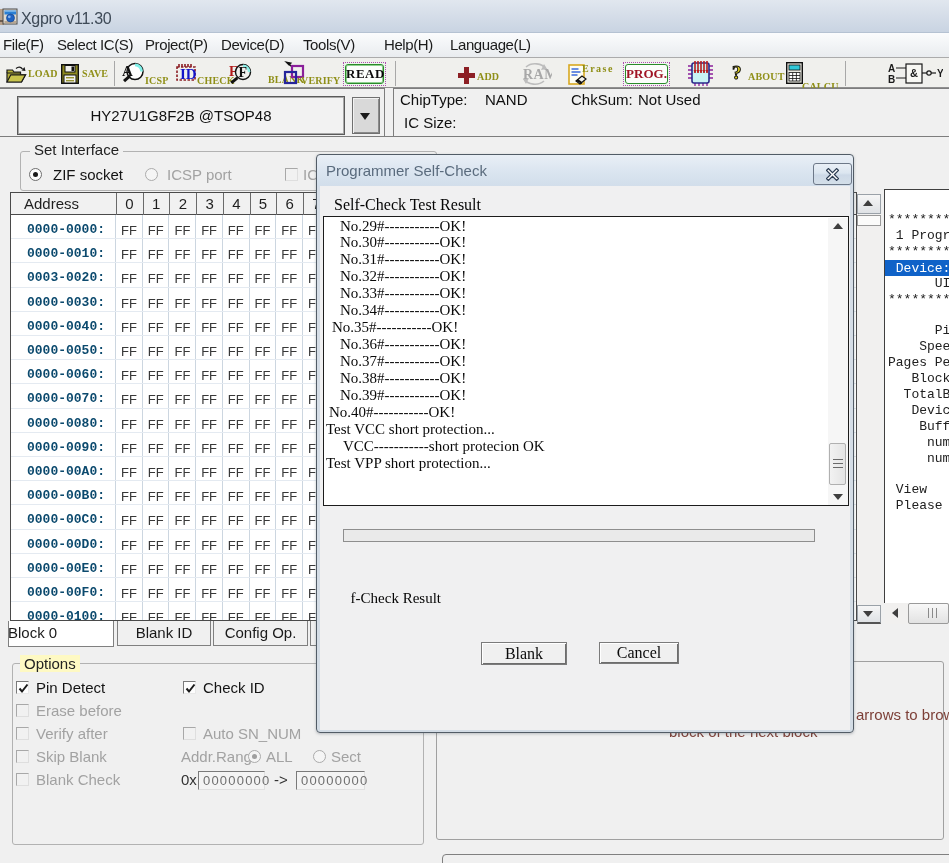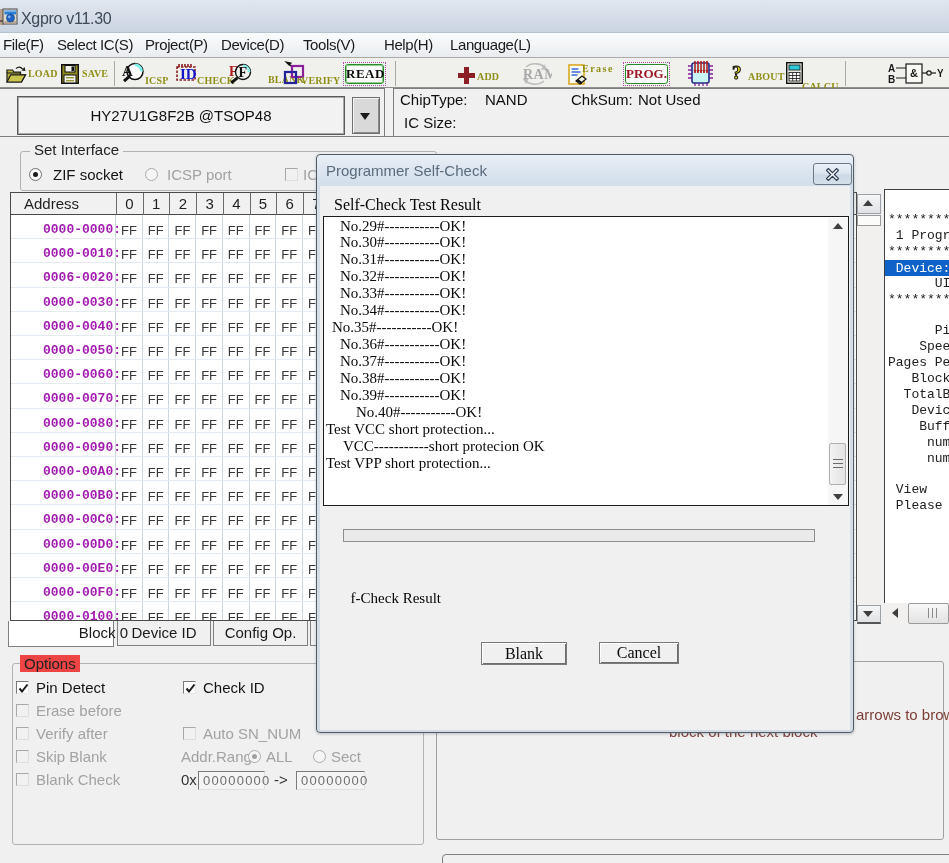--- a/index.html
+++ b/index.html
@@ -52,21 +52,21 @@
 #hex { left:10px; top:192px; width:847px; height:455px; }
 #hexhead { position:absolute; left:0; top:0; width:847px; height:23px; background:#f1f1f1;
   border:1px solid #4a4a4a; }
 .hcell { position:absolute; top:0; height:22px; font-size:15px; color:#1f1f1f;
   line-height:21px; text-align:center; border-left:1px solid #6a6a6a; }
 #hexbody { position:absolute; left:0; top:23px; width:847px; height:406px; background:#fff; overflow:hidden;
   border-left:1px solid #4a4a4a; border-right:1px solid #4a4a4a; border-bottom:1px solid #4a4a4a; }
 .vline { position:absolute; top:0; bottom:0; width:1px; background:#ccd6e0; }
 .hexrow { position:absolute; left:0; width:845px; height:24.2px; border-bottom:1px solid #e4eaf1; }
 .addr { position:absolute; left:16px; top:7px; font-family:"Liberation Mono", monospace;
-  font-weight:bold; font-size:13px; color:#a21caf;margin-left:16px; }
+  font-weight:bold; font-size:13px; color:#0c4a6e; }
 .ff { position:absolute; top:8px; width:26px; text-align:center; font-size:13px; color:#383838; }
 
 .tab { position:absolute; font-size:15px; text-align:center; color:#1a1a1a;
   border:1px solid #808080; border-top:none; background:#f0f0f0; }
 
 .sbtn { position:absolute; background:linear-gradient(180deg,#f6f6f6,#dfe2e5);
   border:1px solid #9aa1a8; border-radius:2px; }
 .tri-up { width:0;height:0;border-left:5px solid transparent;border-right:5px solid transparent;border-bottom:6px solid #3f3f3f; position:absolute; }
 .tri-dn { width:0;height:0;border-left:5px solid transparent;border-right:5px solid transparent;border-top:6px solid #3f3f3f; position:absolute; }
 .tri-lf { width:0;height:0;border-top:5px solid transparent;border-bottom:5px solid transparent;border-right:6px solid #3f3f3f; position:absolute; }
@@ -326,21 +326,21 @@
 <span class="ff" style="left:318.6px">FF</span>
 <span class="ff" style="left:345.3px">FF</span>
 <span class="ff" style="left:372.0px">FF</span>
 <span class="ff" style="left:398.7px">FF</span>
 <span class="ff" style="left:425.4px">FF</span>
 <span class="ff" style="left:452.1px">FF</span>
 <span class="ff" style="left:478.8px">FF</span>
 <span class="ff" style="left:505.5px">FF</span>
 </div>
 <div class="hexrow" style="top:48.4px">
-<span class="addr">0006-0020:</span>
+<span class="addr">0003-0020:</span>
 <span class="ff" style="left:105.0px">FF</span>
 <span class="ff" style="left:131.7px">FF</span>
 <span class="ff" style="left:158.4px">FF</span>
 <span class="ff" style="left:185.1px">FF</span>
 <span class="ff" style="left:211.8px">FF</span>
 <span class="ff" style="left:238.5px">FF</span>
 <span class="ff" style="left:265.2px">FF</span>
 <span class="ff" style="left:291.9px">FF</span>
 <span class="ff" style="left:318.6px">FF</span>
 <span class="ff" style="left:345.3px">FF</span>
@@ -613,26 +613,26 @@
 <span class="ff" style="left:372.0px">FF</span>
 <span class="ff" style="left:398.7px">FF</span>
 <span class="ff" style="left:425.4px">FF</span>
 <span class="ff" style="left:452.1px">FF</span>
 <span class="ff" style="left:478.8px">FF</span>
 <span class="ff" style="left:505.5px">FF</span>
 </div>
 </div>
   </div>
 <div class="abs" style="left:8px;top:621px;width:106px;height:26px;background:#fff;border:1px solid #808080;border-top:none;z-index:2"></div>
-<div class="abs" style="left:8px;top:624px;width:120px;text-align:right;font-size:15px;color:#1a1a1a;z-index:3">Block 0</div>
-<div class="tab" style="left:117px;top:621px;width:94px;height:25px;line-height:24px">Device ID</div>
+<div class="abs" style="left:8px;top:624px;width:120px;text-align:left;font-size:15px;color:#1a1a1a;z-index:3">Block 0</div>
+<div class="tab" style="left:117px;top:621px;width:94px;height:25px;line-height:24px">Blank ID</div>
 <div class="tab" style="left:213px;top:621px;width:95px;height:25px;line-height:24px">Config Op.</div>
 <div class="tab" style="left:310px;top:621px;width:60px;height:25px;line-height:24px">Info</div>
 <div class="abs" style="left:12px;top:663px;width:412px;height:182px;border:1px solid #b2b2b2;border-radius:3px"></div>
-<div class="abs" style="left:20px;top:655px;font-size:15px;color:#222;background:#ef4444;padding:0 4px">Options</div>
+<div class="abs" style="left:20px;top:655px;font-size:15px;color:#222;background:#fef9c3;padding:0 4px">Options</div>
 <div class="cb abs" style="left:16px;top:681px">
     <svg width="11" height="11" viewBox="0 0 11 11">
       <path d="M1.5 5.5 L4 8.5 L9.5 1.5" stroke="#1a1a1a" stroke-width="2" fill="none"></path>
     </svg>
   </div>
 <span class="lbl" style="left:36px;top:679px">Pin Detect</span>
 <div class="cb abs" style="left:183px;top:681px">
     <svg width="11" height="11" viewBox="0 0 11 11">
       <path d="M1.5 5.5 L4 8.5 L9.5 1.5" stroke="#1a1a1a" stroke-width="2" fill="none"></path>
     </svg>
@@ -712,21 +712,21 @@
 <div class="lline" style="left:16px;top:17.4px">No.30#-----------OK!</div>
 <div class="lline" style="left:16px;top:34.4px">No.31#-----------OK!</div>
 <div class="lline" style="left:16px;top:51.3px">No.32#-----------OK!</div>
 <div class="lline" style="left:16px;top:68.3px">No.33#-----------OK!</div>
 <div class="lline" style="left:16px;top:85.2px">No.34#-----------OK!</div>
 <div class="lline" style="left:8px;top:102.2px">No.35#-----------OK!</div>
 <div class="lline" style="left:16px;top:119.1px">No.36#-----------OK!</div>
 <div class="lline" style="left:16px;top:136.1px">No.37#-----------OK!</div>
 <div class="lline" style="left:16px;top:153.0px">No.38#-----------OK!</div>
 <div class="lline" style="left:16px;top:170.0px">No.39#-----------OK!</div>
-<div class="lline" style="left:32px;top:186.9px">No.40#-----------OK!</div>
+<div class="lline" style="left:5px;top:186.9px">No.40#-----------OK!</div>
 <div class="lline" style="left:2px;top:203.9px">Test VCC short protection...</div>
 <div class="lline" style="left:19px;top:220.8px">VCC-----------short protecion OK</div>
 <div class="lline" style="left:2px;top:237.8px">Test VPP short protection...</div>
 <div id="lb-sb">
 <div class="tri-up" style="left:5px;top:5px"></div>
 <div class="tri-dn" style="left:5px;top:276px"></div>
 <div id="lb-thumb">
 <div class="grip" style="top:15px"></div>
 <div class="grip" style="top:19px"></div>
 <div class="grip" style="top:23px"></div>

